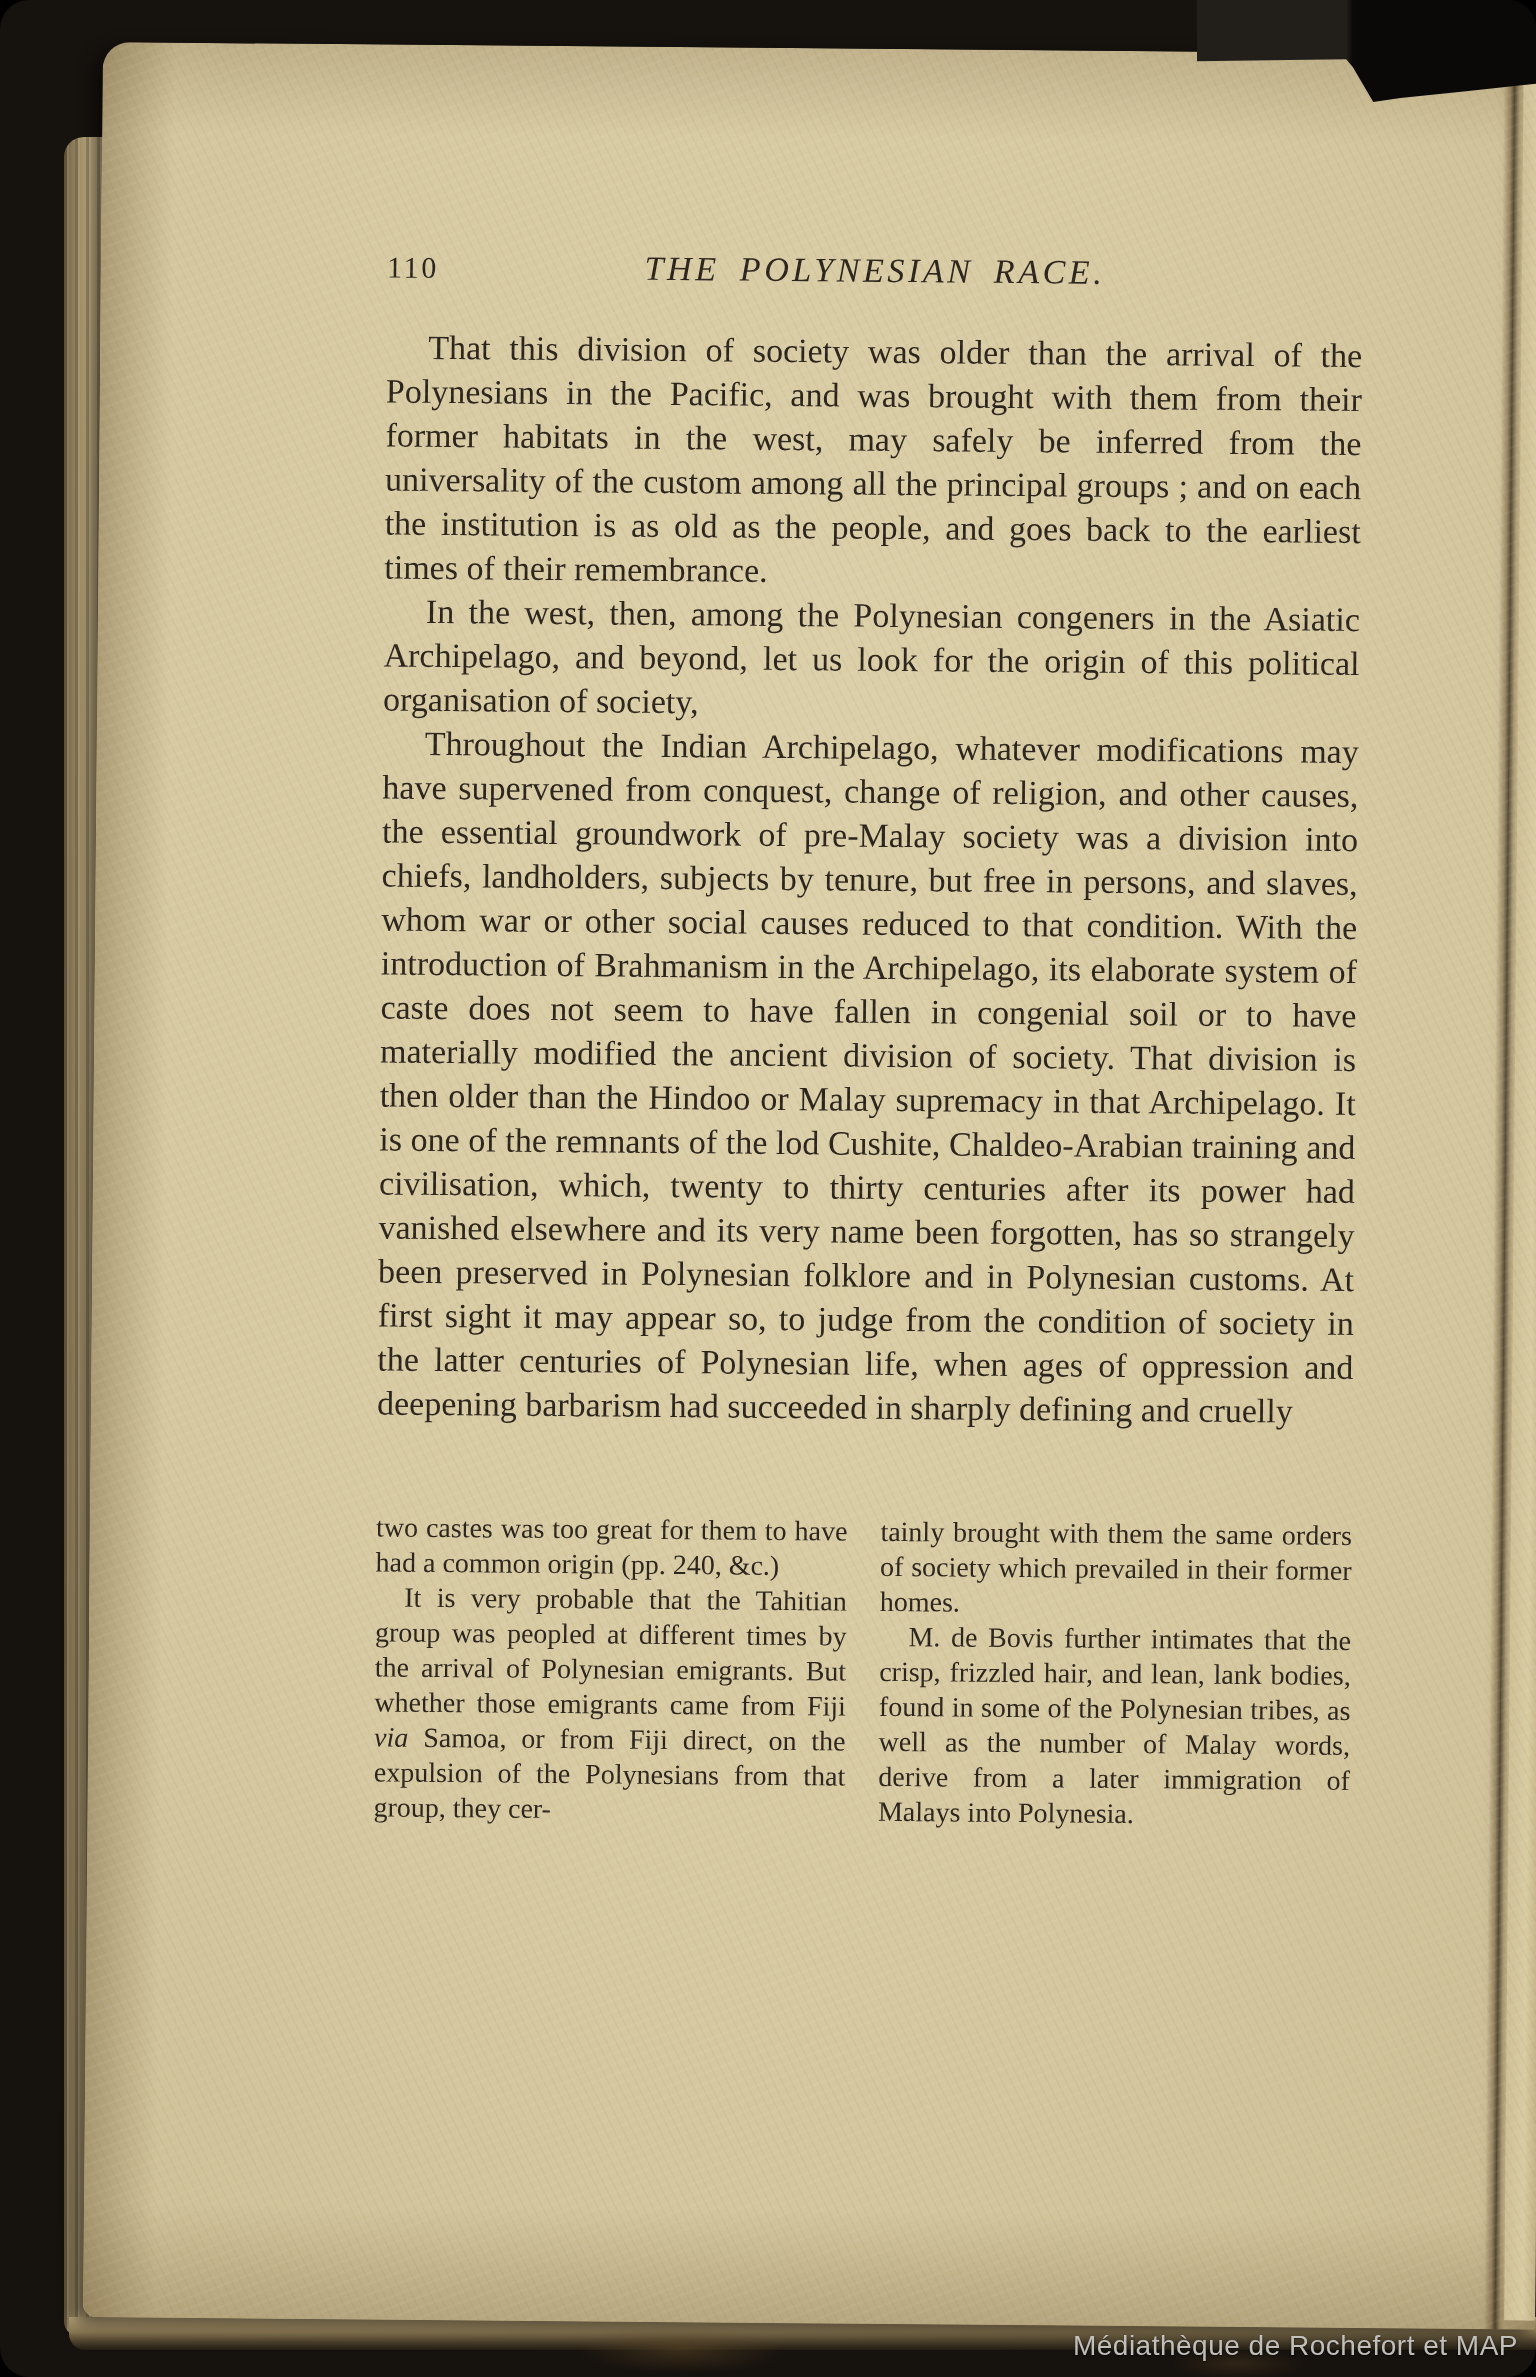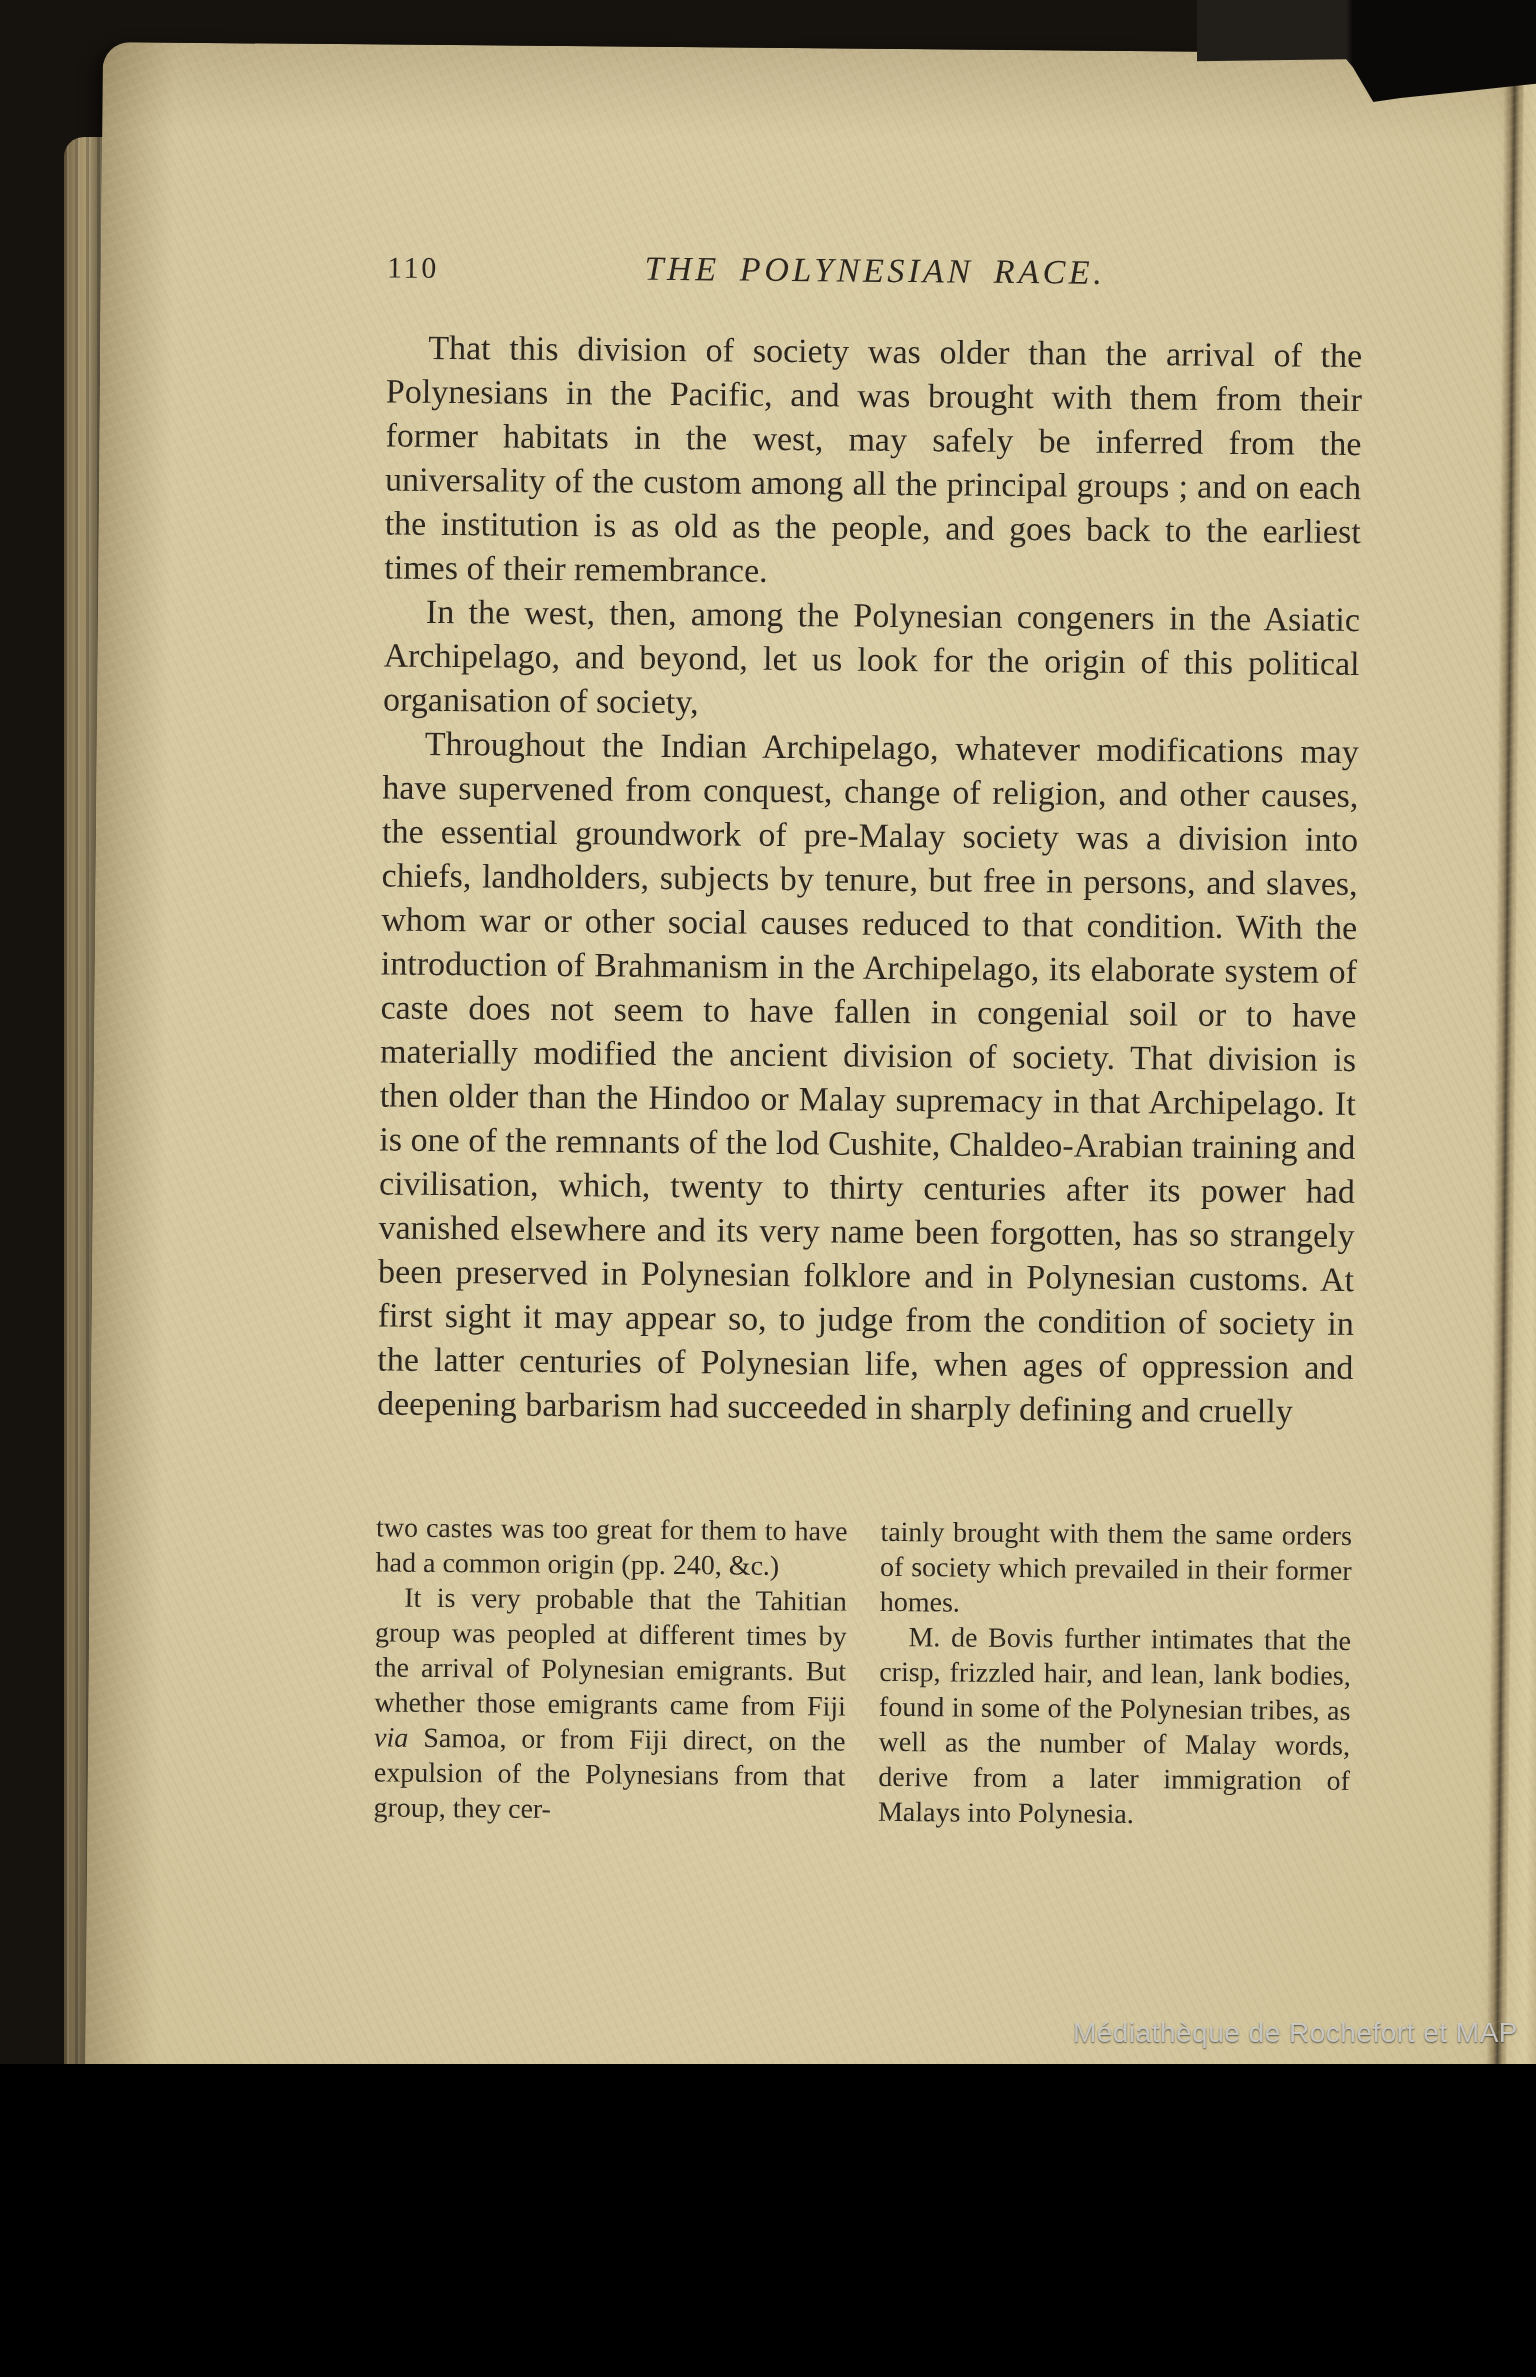--- a/index.html
+++ b/index.html
@@ -1,21 +1,22 @@
 <!DOCTYPE html>
 <html style="font-size:14.6px"><head>
 <meta charset="utf-8">
 <style>
   html,body { margin:0; padding:0; background:#000; }
   .scene {
     position:relative;
-    width:1536px; height:2064px;
+    width:1536px; height:2377px;
     background:#16120e;
     overflow:hidden;
     font-family:"Liberation Serif","DejaVu Serif",serif;
+    border-radius:29px;
   }
   
   .under-left {
     position:absolute; left:64px; top:137px; width:47px; height:2199px;
     border-radius:20px 0 0 14.6px;
     background:
       repeating-linear-gradient(to right,
         rgba(0,0,0,0.18) 0 2.7px, rgba(255,255,255,0.10) 2.7px 5.5px, rgba(0,0,0,0) 5.5px 11px),
       linear-gradient(to right,#6f5f42,#b4a176 45%,#c6b489);
   }

